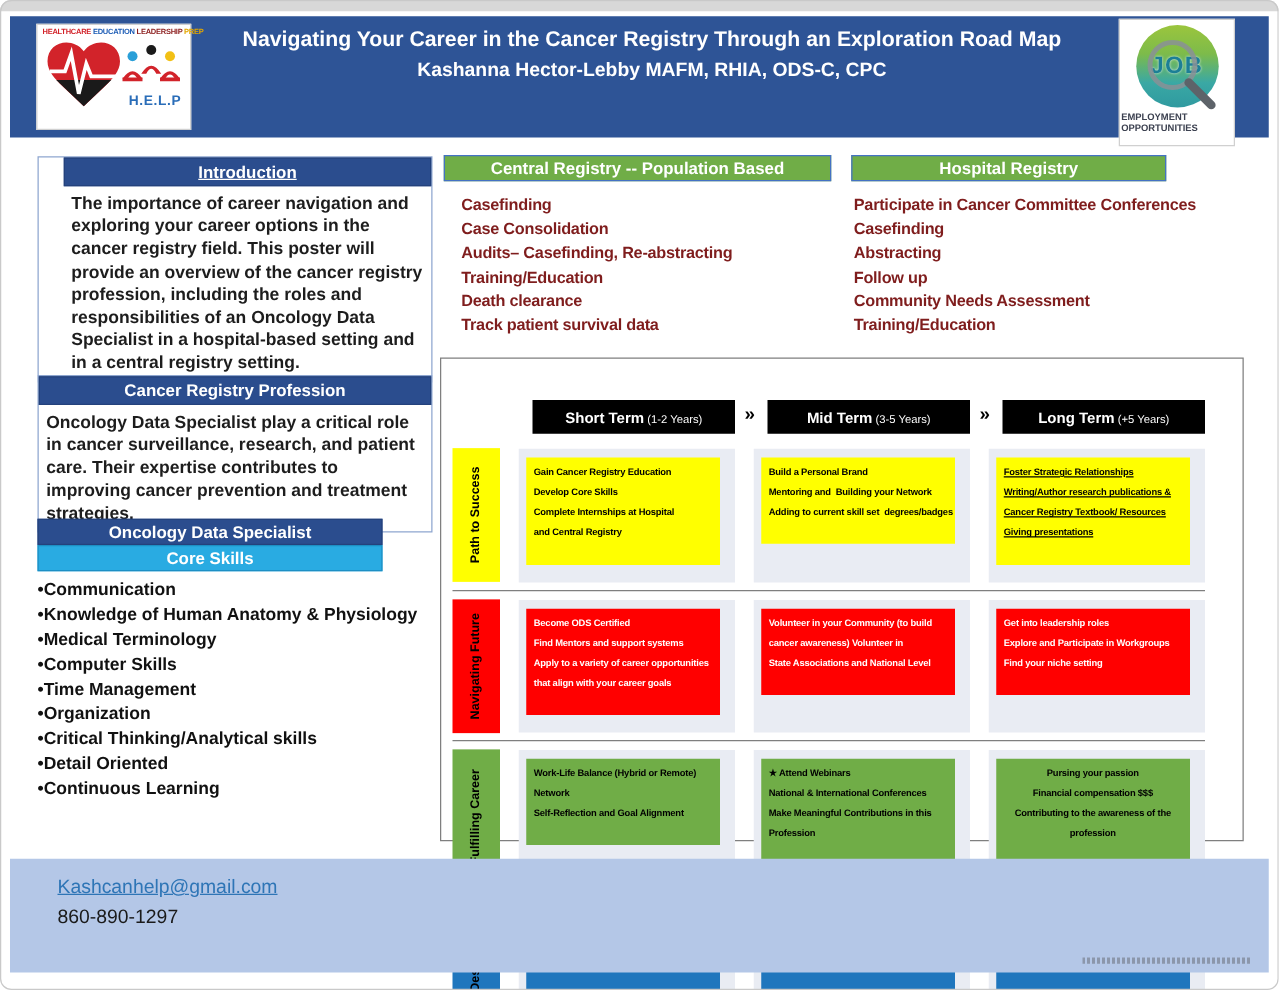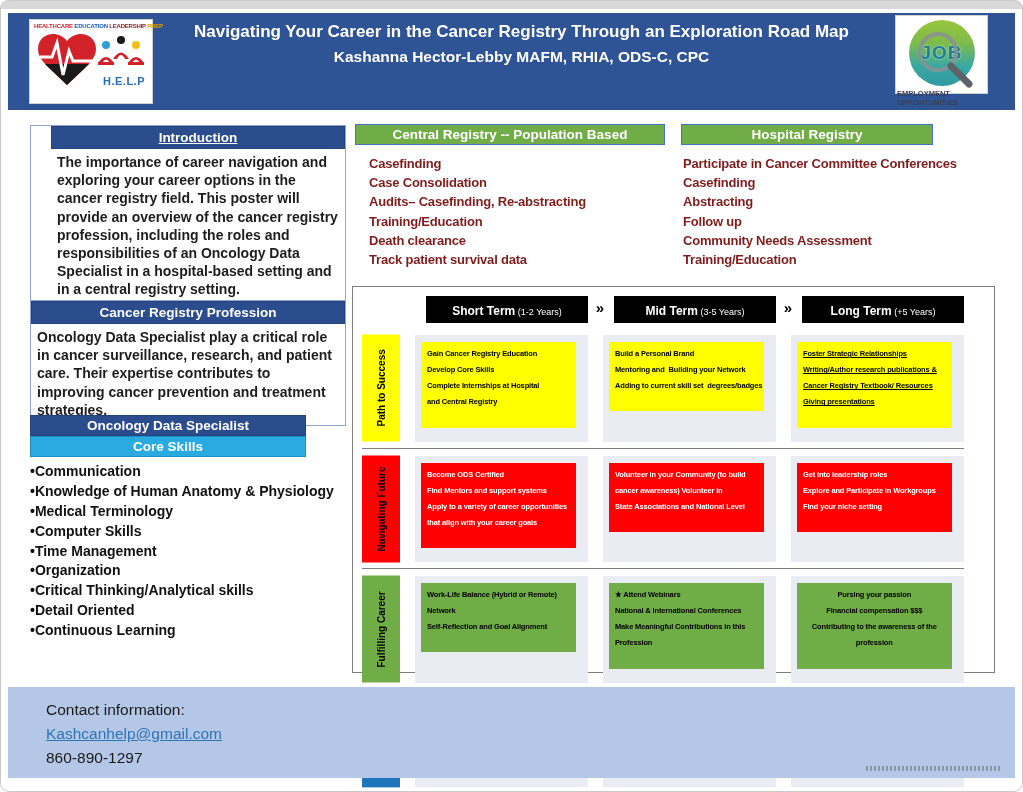--- a/index.html
+++ b/index.html
@@ -18,21 +18,21 @@
   .logo-left-words { font-size:6px; font-weight:bold; text-align:center; white-space:nowrap; letter-spacing:-0.2px; }
   .w-red{color:#d2232a;} .w-blue{color:#1b5bb5;} .w-dkred{color:#8c1d1d;} .w-gold{color:#e3a600;}
   .logo-heart-zone { position:relative; width:100%; height:66px; }
   .help-acronym { position:absolute; right:3px; bottom:8px; color:#2a6db8; font-weight:bold; font-size:11px; letter-spacing:0.5px; }
 
   .title-wrap { position:absolute; left:160px; right:140px; top:9px; text-align:center; color:#ffffff; }
   .title-1 { font-size:17px; font-weight:bold; margin-bottom:6px; }
   .title-2 { font-size:15.5px; font-weight:bold; margin-bottom:6px; }
   .title-3 { font-size:15.5px; font-weight:bold; }
 
-  .logo-right { position:absolute; right:27px; top:2px; width:93px; height:79px; background:#fff; border:1px solid #d0d0d0; padding:4px 1px; }
+  .logo-right { position:absolute; right:27px; top:2px; width:93px; height:102px; background:#fff; border:1px solid #d0d0d0; padding:4px 1px; }
   .job-circle { position:relative; width:66px; height:66px; margin:0 auto; border-radius:50%;
     background:linear-gradient(180deg,#9bc53d 0%,#7dbb4a 35%,#3aa8a4 70%,#2f9aa0 100%);
     display:flex; align-items:center; justify-content:center; }
   .job-word { color:#1c7f96; font-weight:bold; font-size:19px; letter-spacing:1px; text-shadow:0 0 2px #eaf6ef; }
   .magnifier-svg { position:absolute; left:2px; top:10px; pointer-events:none; }
   .job-caption { margin-top:3px; font-size:7.5px; font-weight:bold; color:#3c4150; line-height:1.25; }
 
   
   .section { position:absolute; left:30px; width:316px; border:1px solid #8ea6cf; background:#fff; }
   .sec-header { background:#2b4d8e; color:#fff; font-weight:bold; font-size:13.5px; text-align:center; padding:3px 0; border:1px solid #1d3althy; border:1px solid #24427c; }
@@ -52,21 +52,21 @@
   .cr-bar { left:355px; top:124px; width:310px; }
   .hr-bar { left:681px; top:124px; width:252px; }
   .reg-list { position:absolute; }
   .cr-list { left:369px; top:154px; width:300px; }
   .hr-list { left:683px; top:154px; width:310px; }
   .reg-item { font-weight:bold; font-size:13px; color:#7f1d1d; line-height:1.48; white-space:nowrap; letter-spacing:-0.2px; }
 
   
   .roadmap { position:absolute; left:352px; top:286px; width:643px; height:387px; background:#fff;
     border:1.5px solid #7f7f7f; padding:9px 30px 6px 9px; }
-  .rm-header { display:flex; gap:26px; margin-bottom:5px; }
+  .rm-header { display:flex; gap:26px; margin-bottom:5px;margin-top:24px; }
   .rm-spacer { width:38px; flex:none; }
   .rm-hbox { flex:1; position:relative; background:#000; color:#fff; text-align:center; padding:5px 0 4px; }
   .rm-hmain { font-weight:bold; font-size:12px; }
   .rm-hsub  { font-size:9px; }
   .rm-sep { position:absolute; right:-16px; top:3px; color:#000; font-weight:bold; font-size:15px; }
   .rm-row { display:flex; gap:15px; padding:7px 0 6px; }
   .rm-row + .rm-row { border-top:1.5px solid #7f7f7f; }
   .rm-label { width:38px; flex:none; display:flex; align-items:center; justify-content:center;
     writing-mode:vertical-rl; transform:rotate(180deg);
     font-weight:bold; font-size:10px; color:#000; }
@@ -285,20 +285,19 @@
             <div class="rm-line">Cancer Program  Administrator</div>
             <div class="rm-line">College Professor</div>
           </div>
         </div>
       </div>
     </div>
 </div>
 
 <div class="footer-band">
   <div class="contact-block">
-    <div>Contact information:</div>
     <div><a class="email-link">Kashcanhelp@gmail.com</a></div>
     <div>860-890-1297</div>
   </div>
   <div class="fine-print"></div>
 </div>
 
 <div class="page-frame"></div>
 
 </body></html>

